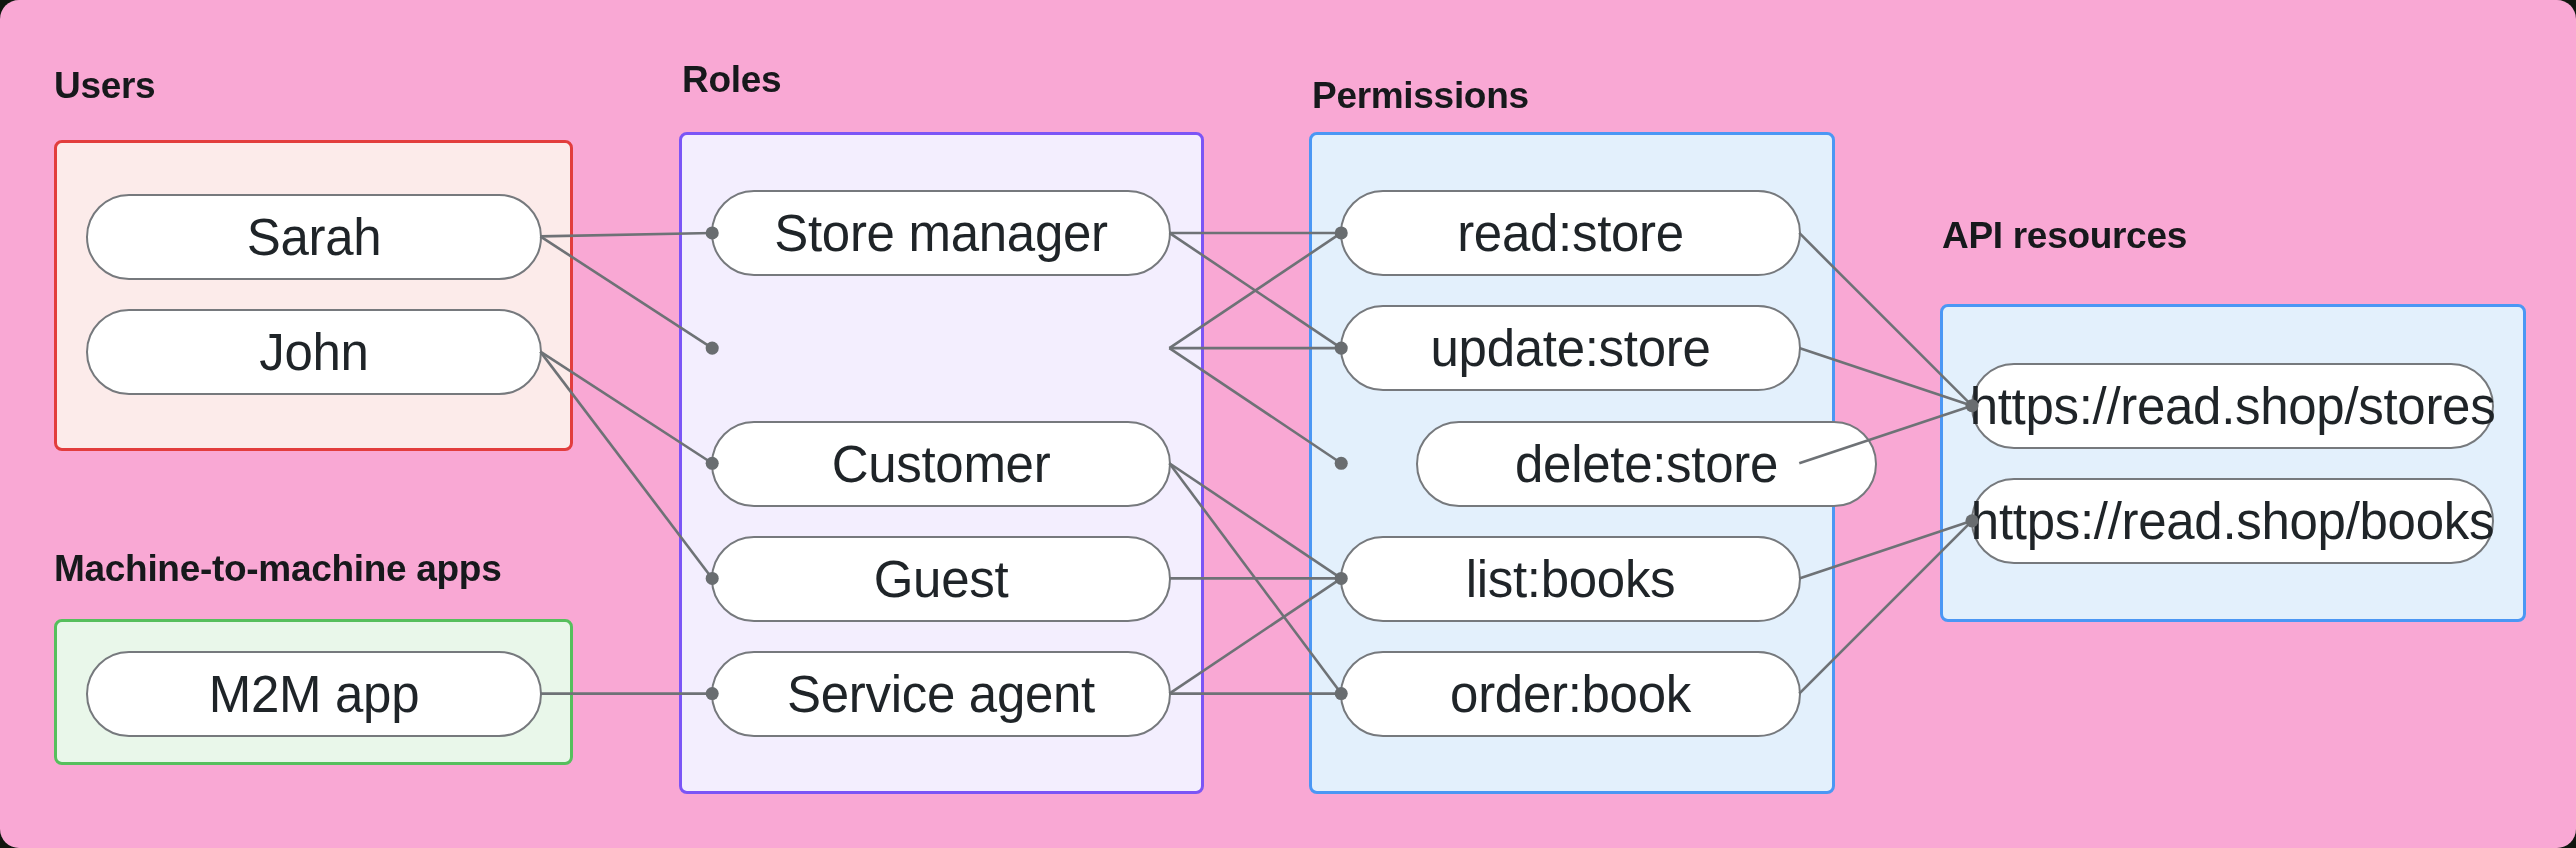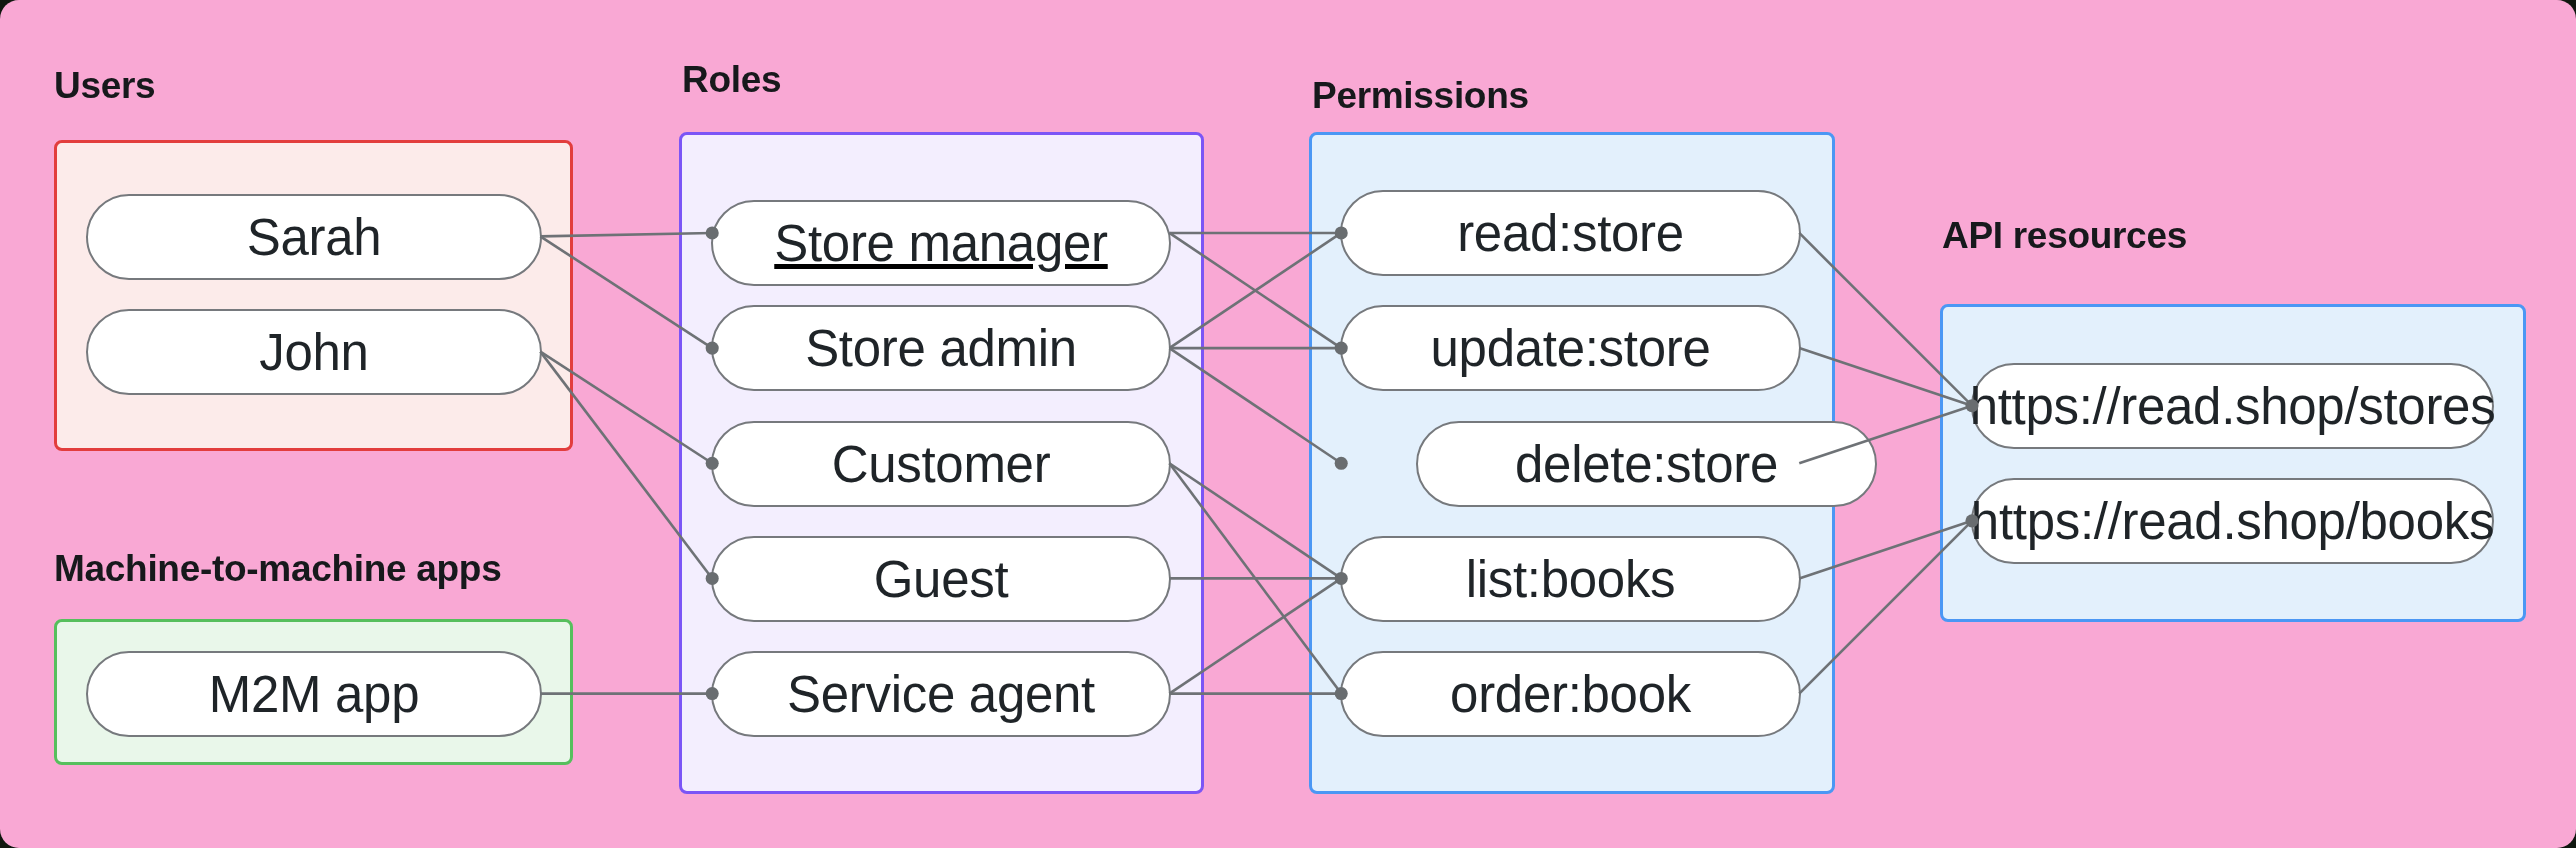--- a/index.html
+++ b/index.html
@@ -69,21 +69,21 @@
   .box-users { left: 54px;  top: 140px; width: 519px; height: 311px; }
   .box-m2m   { left: 54px;  top: 619px; width: 519px; height: 146px; }
   .box-roles { left: 679px; top: 132px; width: 525px; height: 662px; }
   .box-permissions { left: 1309px; top: 132px; width: 526px; height: 662px; }
   .box-api   { left: 1940px; top: 304px; width: 586px; height: 318px; }
 
   .n-sarah { left: 86px; top: 194px; width: 456px; }
   .n-john  { left: 86px; top: 309px; width: 456px; }
   .n-m2m   { left: 86px; top: 651px; width: 456px; }
 
-  .n-role-0 { left: 711px; top: 200px; width: 460px; text-decoration: underline; }
+  .n-role-0 { left: 711px; top: 190px; width: 460px; }
   .n-role-1 { left: 711px; top: 305px; width: 460px; }
   .n-role-2 { left: 711px; top: 421px; width: 460px; }
   .n-role-3 { left: 711px; top: 536px; width: 460px; }
   .n-role-4 { left: 711px; top: 651px; width: 460px; }
 
   .n-perm-0 { left: 1340px; top: 190px; width: 461px; }
   .n-perm-1 { left: 1340px; top: 305px; width: 461px; }
   .n-perm-2 { left: 1416px; top: 421px; width: 461px; }
   .n-perm-3 { left: 1340px; top: 536px; width: 461px; }
   .n-perm-4 { left: 1340px; top: 651px; width: 461px; }
@@ -117,23 +117,20 @@
   <div class="group-label lbl-m2m">Machine-to-machine apps</div>
   <div class="group-box box-m2m"></div>
   <div class="node n-m2m">
     <span>M2M app</span>
   </div>
 
   <div class="group-label lbl-roles">Roles</div>
   <div class="group-box box-roles"></div>
   <div class="node n-role-0">
     <span>Store manager</span>
-  </div>
-  <div class="node n-role-1">
-    <span>Store admin</span>
   </div>
   <div class="node n-role-2">
     <span>Customer</span>
   </div>
   <div class="node n-role-3">
     <span>Guest</span>
   </div>
   <div class="node n-role-4">
     <span>Service agent</span>
   </div>

